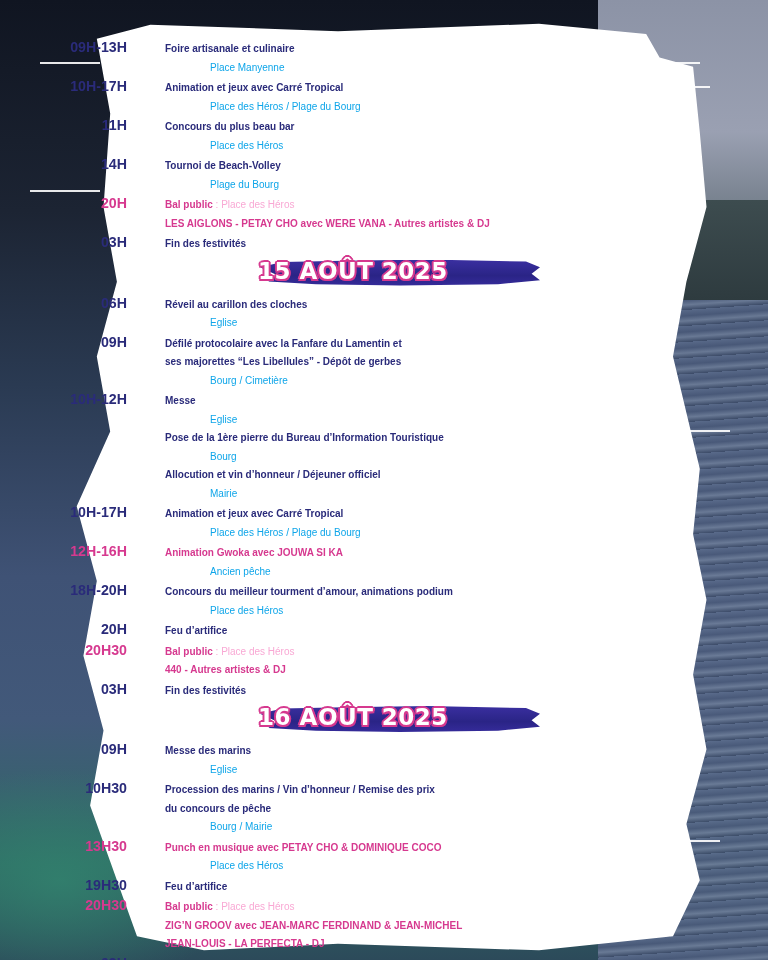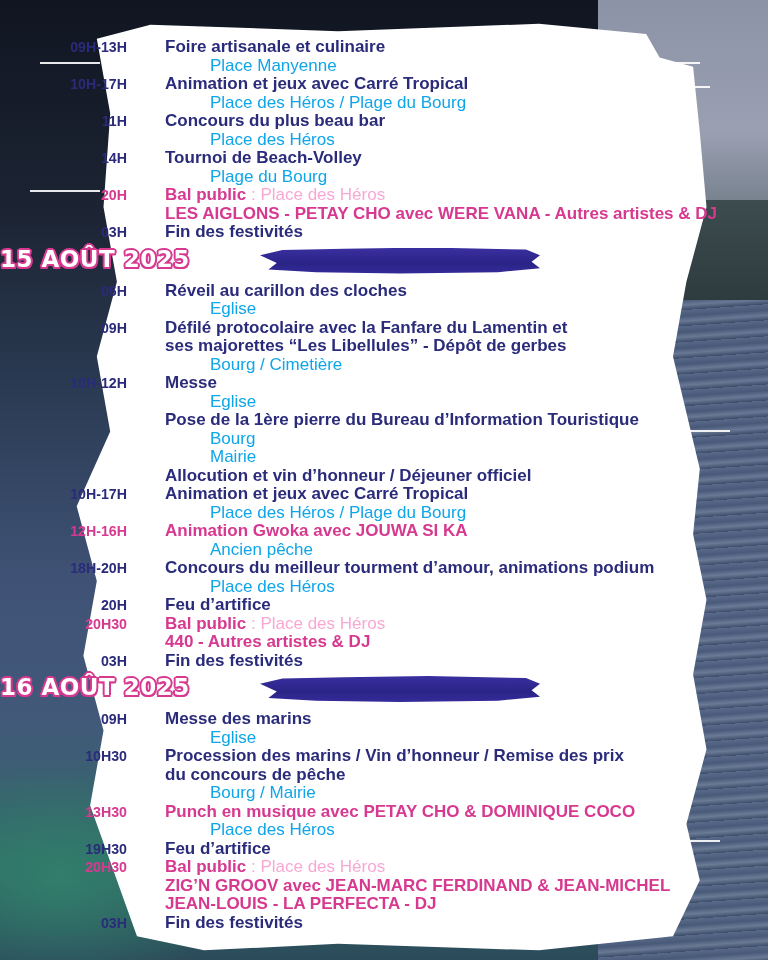--- a/index.html
+++ b/index.html
@@ -47,40 +47,41 @@
     .row {
       display: flex; align-items: baseline; min-height: 18.5px;
     }
     .time {
       width: 165px; text-align: right; padding-right: 38px; box-sizing: border-box;
       font-weight: bold; font-size: 14.2px; color: #2a2b7a; line-height: 18.5px;
       flex-shrink: 0;
     }
     .time.pink { color: #d6398f; }
     .text {
-      font-size: 17px; line-height: 18.5px; color: #2a2b7a; font-weight: bold;
+      font-size: 10px; line-height: 18.5px; color: #2a2b7a; font-weight: bold;
       white-space: nowrap;
     }
     .text.pink { color: #d6398f; }
     .text.place { font-weight: normal; color: #0ea5e9; margin-left: 45px; }
     .text .sep { font-weight: normal; color: #f9a8d4; }
     .banner {
       position: relative; height: 34px; margin: 2px 0 4px 0;
     }
     .banner .stroke {
       position: absolute; left: 260px; top: 4px; width: 280px; height: 26px;
       background: linear-gradient(180deg, #3a2fa0 0%, #2a2486 60%, #352b9a 100%);
       clip-path: polygon(0% 30%, 8% 10%, 30% 5%, 60% 0%, 95% 8%, 100% 30%, 97% 55%, 100% 80%, 85% 95%, 50% 100%, 20% 95%, 3% 85%, 6% 60%);
     }
     .banner .label {
-      position: absolute; left: 0; width: 628px; top: 2px; 
+      position: absolute; left: 0; width: 628px; top: 2px; text-align: center;
       font-family: "DejaVu Sans", sans-serif; font-weight: bold; font-size: 23px;
       letter-spacing: 0.5px; color: #ffffff;
       text-shadow: 2px 0 0 #d6398f, -2px 0 0 #d6398f, 0 2px 0 #d6398f, 0 -2px 0 #d6398f,
                    1.5px 1.5px 0 #d6398f, -1.5px -1.5px 0 #d6398f, 1.5px -1.5px 0 #d6398f, -1.5px 1.5px 0 #d6398f;
+      padding-left: 39px;
     }
   </style>
 </head>
 <body>
 
 <div class="bg"></div>
 <div class="bg-right-sky"></div>
 <div class="bg-right-hill"></div>
 <div class="bg-right-sea"></div>
 <div class="paper"></div>
@@ -185,27 +186,27 @@
     <div class="row">
       <span class="time"></span>
       <span class="text">Pose de la 1ère pierre du Bureau d’Information Touristique</span>
     </div>
     <div class="row">
         <span class="time"></span>
         <span class="text place">Bourg</span>
       </div>
 
     <div class="row">
-        <span class="time"></span>
-        <span class="text place">Mairie</span>
-      </div>
-    <div class="row">
       <span class="time"></span>
       <span class="text">Allocution et vin d’honneur / Déjeuner officiel</span>
     </div>
+    <div class="row">
+        <span class="time"></span>
+        <span class="text place">Mairie</span>
+      </div>
 
     <div class="row">
       <span class="time">10H-17H</span>
       <span class="text">Animation et jeux avec Carré Tropical</span>
     </div>
     <div class="row">
         <span class="time"></span>
         <span class="text place">Place des Héros / Plage du Bourg</span>
       </div>
 

